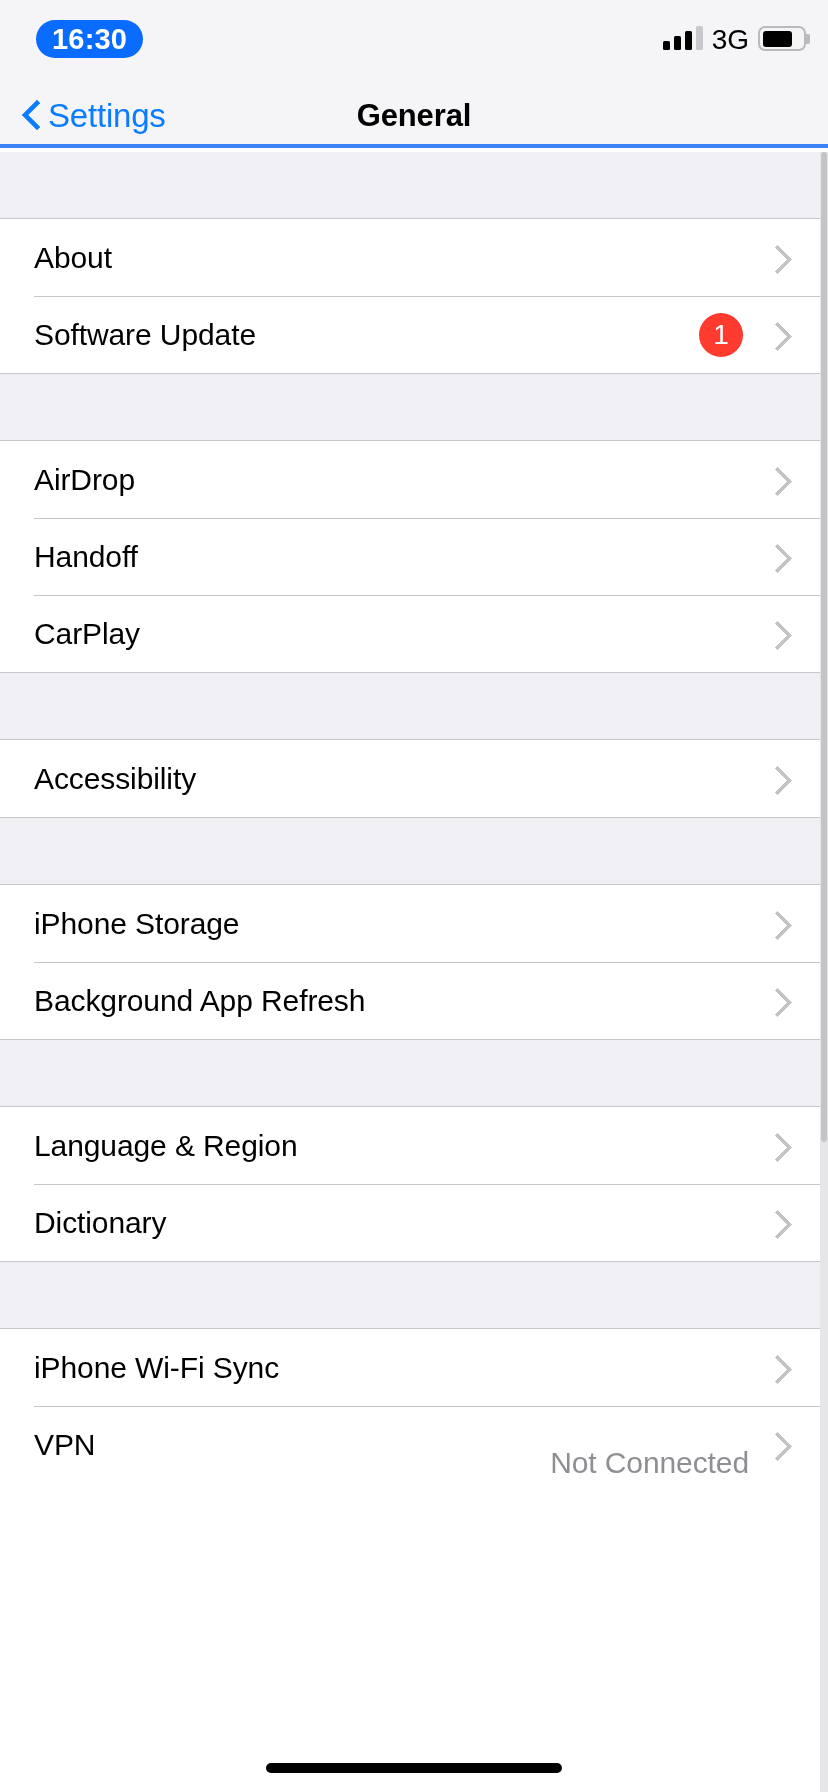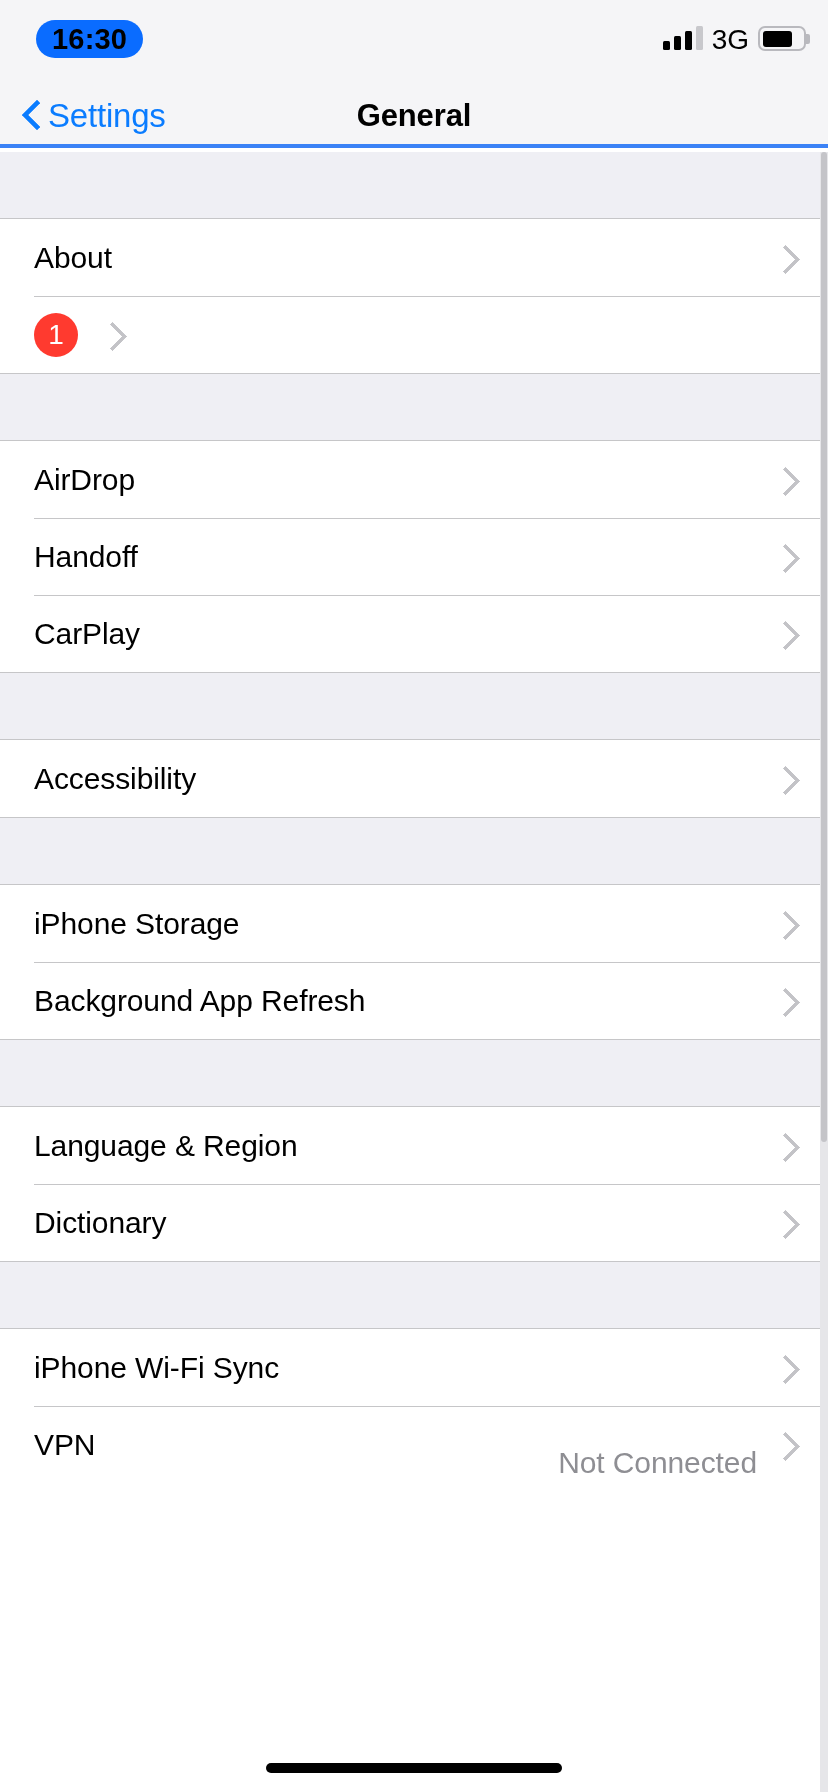--- a/index.html
+++ b/index.html
@@ -35,21 +35,21 @@
   #time-pill {
     position: absolute;
     left: 36px;
     top: 20px;
     height: 38px;
     min-width: 106px;
     padding: 12px 16px;
     box-sizing: border-box;
     border-radius: 19px;
     background: #0a6cff;
-    color: #000000;
+    color: #ffffff;
     font-size: 29px;
     font-weight: 700;
     letter-spacing: 0.2px;
     display: flex;
     align-items: center;
     justify-content: center;
     line-height: 1;
   }
   #status-right {
     position: absolute;
@@ -191,21 +191,21 @@
   .group {
     background: #ffffff;
   }
   .row {
     position: relative;
     height: 77px;
     background: #ffffff;
     display: flex;
     align-items: center;
     padding-left: 34px;
-    padding-right: 26px;
+    padding-right: 34px;
     box-sizing: border-box;
     cursor: pointer;
   }
   .row + .row::before {
     content: "";
     position: absolute;
     left: 34px;
     right: 0;
     top: 0;
     height: 1px;
@@ -326,20 +326,21 @@
   <div id="table">
 
     <div class="section-gap first"></div>
 
     <div class="group">
       <div class="row">
         <span class="row-label">About</span>
         <span class="disclosure"></span>
       </div>
       <div class="row">
+        <span class="row-label">Software Update</span>
         <span class="badge">1</span>
         <span class="disclosure"></span>
       </div>
     </div>
 
     <div class="section-gap"></div>
 
     <div class="group">
       <div class="row">
         <span class="row-label">AirDrop</span>

